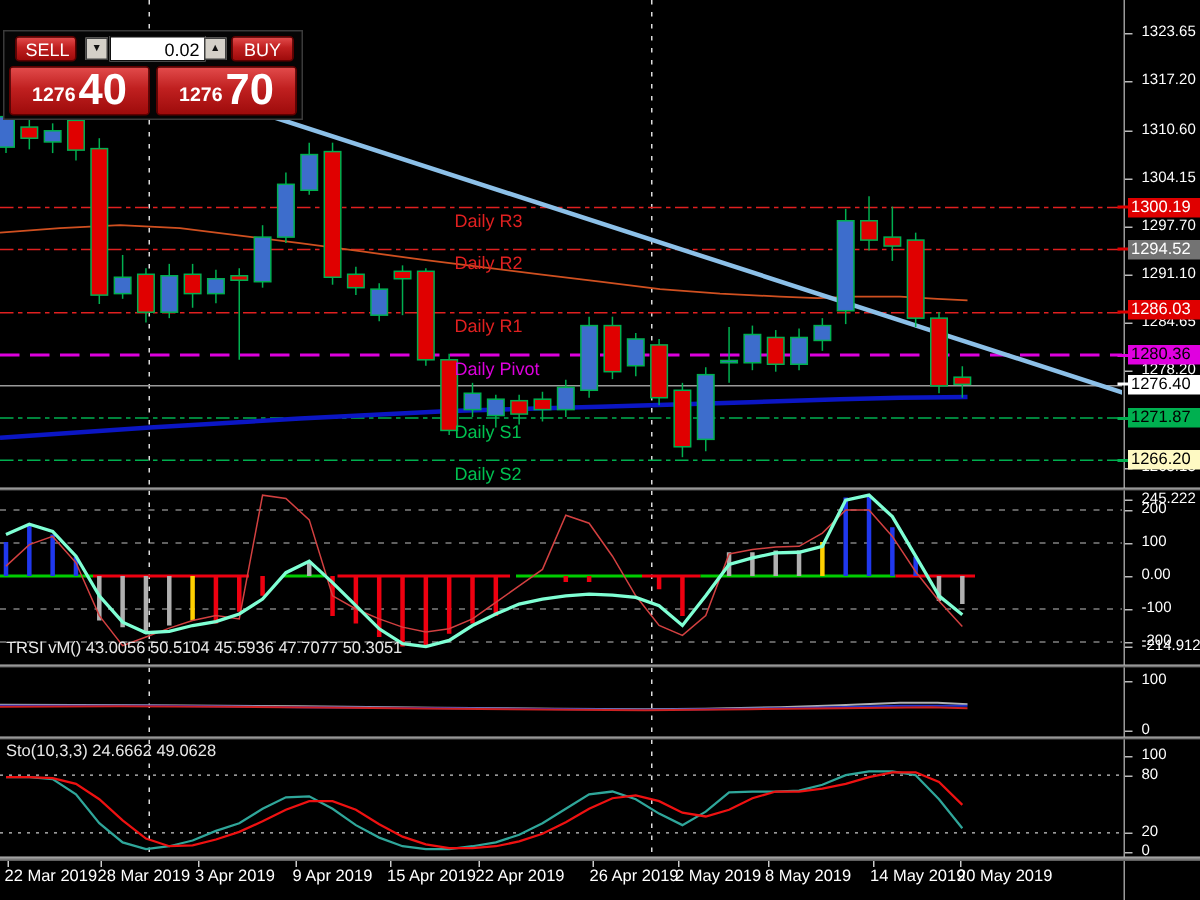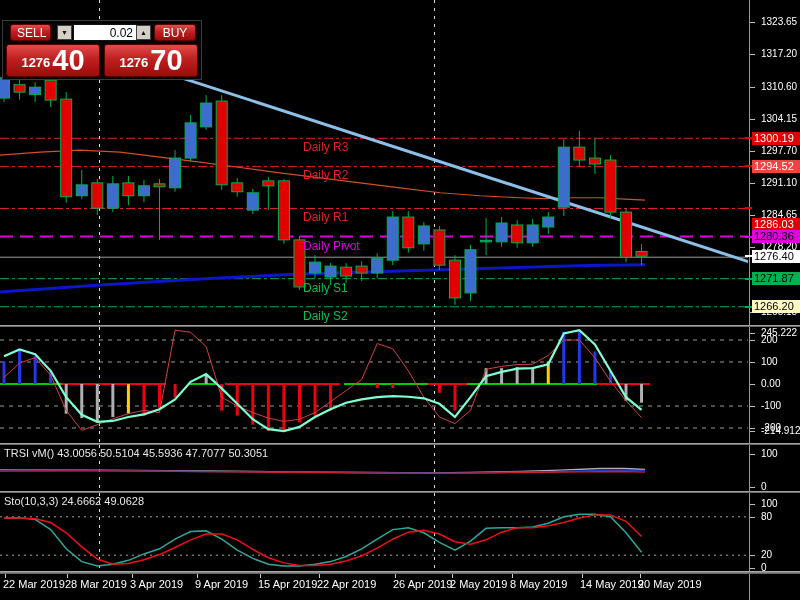--- a/index.html
+++ b/index.html
@@ -314,21 +314,21 @@
     </svg>
   <div class="abs divider" style="top:443px;height:2px"></div>
 
   <svg id="trsi-svg" width="748" height="46" viewBox="0 445 748 46" style="top:445px">
       <line x1="99.5" y1="445" x2="99.5" y2="491" stroke="#dddddd" stroke-width="1" stroke-dasharray="3 5"></line>
       <line x1="434.5" y1="445" x2="434.5" y2="491" stroke="#dddddd" stroke-width="1" stroke-dasharray="3 5"></line>
       <polyline points="0,469.84 100,470.17 200,470.83 290,471.82 370,472.48 430,472.81 470,472.48 520,471.49 560,470.17 600,468.52 625,468.52 645,469.51" fill="none" stroke="#b0b0b0" stroke-width="1.3"></polyline>
       <polyline points="0,470.5 100,470.5 200,471.49 300,472.15 430,473.14 470,472.81 540,471.82 600,470.5 645,470.5" fill="none" stroke="#2233cc" stroke-width="1.3"></polyline>
       <polyline points="0,471.16 80,470.83 150,471.16 230,471.82 300,472.48 380,473.14 430,473.47 500,472.81 560,472.15 620,471.49 645,472.15" fill="none" stroke="#cc2222" stroke-width="1.3"></polyline>
     </svg>
-  <div class="abs ind-label" style="top:447px">TRSI vM() 43.0056 50.5104 45.5936 47.7077 50.3051</div>
+  <div class="abs ind-label" style="top:426px">TRSI vM() 43.0056 50.5104 45.5936 47.7077 50.3051</div>
   <div class="abs divider" style="top:491px;height:2px"></div>
 
   <svg id="sto-svg" width="748" height="78" viewBox="0 493 748 78" style="top:493px">
       <line x1="99.5" y1="493" x2="99.5" y2="571" stroke="#dddddd" stroke-width="1" stroke-dasharray="3 5"></line>
       <line x1="434.5" y1="493" x2="434.5" y2="571" stroke="#dddddd" stroke-width="1" stroke-dasharray="3 5"></line>
       <line x1="0" y1="516.8" x2="748" y2="516.8" stroke="#cccccc" stroke-width="0.8" stroke-dasharray="2 4"></line>
       <line x1="0" y1="555.2" x2="748" y2="555.2" stroke="#cccccc" stroke-width="0.8" stroke-dasharray="2 4"></line>
       <polyline points="4,518.08 19.55,518.08 35.1,519.36 50.650000000000006,529.6 66.2,548.8 81.75,561.6 97.30000000000001,566.08 112.85000000000001,564.16 128.4,560.32 143.95000000000002,553.92 159.5,548.8 175.05,539.2 190.60000000000002,531.52 206.15,530.88 221.70000000000002,539.2 237.25,550.08 252.8,558.4 268.35,564.16 283.90000000000003,566.08 299.45,566.08 315,564.16 330.55,561.6 346.1,556.48 361.65000000000003,548.8 377.20000000000005,539.2 392.75,529.6 408.3,527.68 423.85,532.8 439.40000000000003,542.4 454.95000000000005,550.08 470.5,541.12 486.05,528.32 501.6,527.68 517.15,527.68 532.7,527.04 548.25,523.2 563.8000000000001,516.8 579.35,514.24 594.9,514.24 610.45,516.8 626,532.8 641.5500000000001,552.192" fill="none" stroke="#2fa69a" stroke-width="1.5"></polyline>
       <polyline points="4,518.08 19.55,518.08 35.1,518.72 50.650000000000006,522.56 66.2,532.8 81.75,546.88 97.30000000000001,559.04 112.85000000000001,564.16 128.4,563.52 143.95000000000002,559.68 159.5,554.56 175.05,547.52 190.60000000000002,539.84 206.15,534.08 221.70000000000002,534.08 237.25,539.84 252.8,549.44 268.35,557.76 283.90000000000003,562.88 299.45,565.44 315,565.44 330.55,564.16 346.1,560.96 361.65000000000003,555.84 377.20000000000005,548.16 392.75,539.2 408.3,532.16 423.85,530.24 439.40000000000003,534.08 454.95000000000005,541.76 470.5,544.32 486.05,539.84 501.6,532.16 517.15,527.68 532.7,527.68 548.25,525.76 563.8000000000001,522.56 579.35,518.08 594.9,514.88 610.45,514.88 626,521.28 641.5500000000001,536.576" fill="none" stroke="#ee1111" stroke-width="1.5"></polyline>
     </svg>
@@ -349,23 +349,23 @@
       <div class="abs ptick" style="top:177.3503500000009px">1291.10</div>
       <div class="abs pdash" style="top:183.3503500000009px"></div>
       <div class="abs ptick" style="top:209.323px">1284.65</div>
       <div class="abs pdash" style="top:215.323px"></div>
       <div class="abs ptick" style="top:241.29565000000022px">1278.20</div>
       <div class="abs pdash" style="top:247.29565000000022px"></div>
       <div class="abs ptick" style="top:305.98449999999997px">1265.15</div>
       <div class="abs pdash" style="top:311.98449999999997px"></div>
       <div class="abs pbadge" style="top:131.79122000000018px;background:#e00000;color:#ffffff">1300.19</div>
       <div class="abs bdash" style="top:137.29122000000018px;background:#e00000"></div>
-      <div class="abs pbadge" style="top:159.89741000000055px;background:#ef4444;color:#ffffff">1294.52</div>
+      <div class="abs pbadge" style="top:159.89741000000055px;background:#737373;color:#ffffff">1294.52</div>
       <div class="abs bdash" style="top:165.39741000000055px;background:#e00000"></div>
-      <div class="abs pbadge" style="top:218px;background:#e00000;color:#ffffff">1286.03</div>
+      <div class="abs pbadge" style="top:200px;background:#e00000;color:#ffffff">1286.03</div>
       <div class="abs bdash" style="top:207.4823400000006px;background:#e00000"></div>
       <div class="abs pbadge" style="top:230.08853000000093px;background:#e000e0;color:#000000">1280.36</div>
       <div class="abs bdash" style="top:235.58853000000093px;background:#e000e0"></div>
       <div class="abs pbadge" style="top:249.71825px;background:#ffffff;color:#000000">1276.40</div>
       <div class="abs bdash" style="top:255.21825px;background:#ffffff"></div>
       <div class="abs pbadge" style="top:272.173460000001px;background:#00b050;color:#000000">1271.87</div>
       <div class="abs bdash" style="top:277.673460000001px;background:#00b050"></div>
       <div class="abs pbadge" style="top:300.27965000000023px;background:#fef9c3;color:#000000">1266.20</div>
       <div class="abs bdash" style="top:305.77965000000023px;background:#00b050"></div>
       <div class="abs ptick" style="top:327px">245.222</div>

